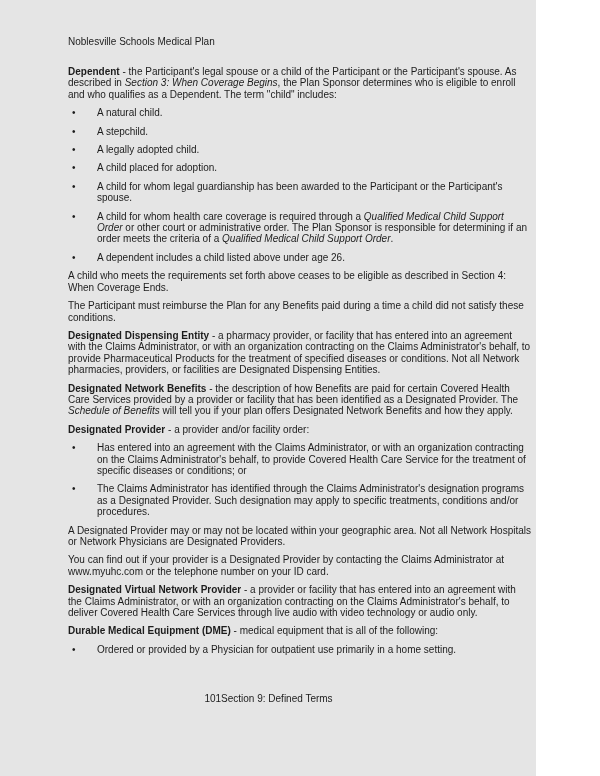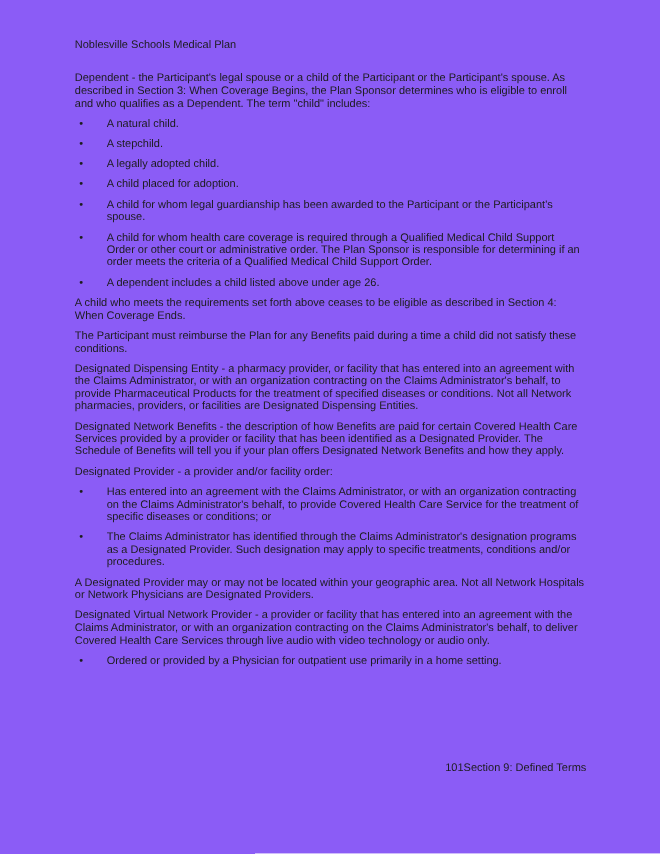--- a/index.html
+++ b/index.html
@@ -1,20 +1,20 @@
 <!DOCTYPE html>
 <html><head>
 <meta charset="utf-8">
 <style>
   html, body { margin: 0; padding: 0; background: #ffffff; }
   .page {
     position: relative;
-    width: 600px;
+    width: 536px;
     height: 776px;
-    background: #8b5cf6;
+    background: #e5e5e5;
     font-family: "Liberation Sans", sans-serif;
     font-size: 10px;
     line-height: 11.4px;
     color: #1c1c1c;
     overflow: hidden;
     box-sizing: border-box;
   }
   .header {
     position: absolute;
     top: 36px;
@@ -32,29 +32,29 @@
   .bullet-item {
     display: flex;
     margin: 0 0 7px 0;
   }
   .bullet-glyph {
     flex: 0 0 29px;
     box-sizing: border-box;
     padding-left: 4px;
   }
   .bullet-text { flex: 1 1 auto; }
-  .bold { font-weight: normal; }
-  .italic { }
+  .bold { font-weight: bold; }
+  .italic { font-style: italic; }
   .footer {
     position: absolute;
     top: 693px;
     left: 68px;
     right: 67px;
     display: flex;
-    justify-content: flex-end;
+    justify-content: center;
   }
 </style>
 </head>
 <body>
 
 <div class="page">
   <div class="header">Noblesville Schools Medical Plan</div>
 
   <div class="content">
       <div class="para"><span class="bold">Dependent</span><span> - the Participant's legal spouse or a child of the Participant or the Participant's spouse. As described in </span><span class="italic">Section 3: When Coverage Begins</span><span>, the Plan Sponsor determines who is eligible to enroll and who qualifies as a Dependent. The term "child" includes:</span></div>
@@ -93,21 +93,23 @@
       <div class="para"><span class="bold">Designated Provider</span><span> - a provider and/or facility order:</span></div>
       <div class="bullet-item">
         <span class="bullet-glyph">•</span>
         <span class="bullet-text"><span>Has entered into an agreement with the Claims Administrator, or with an organization contracting on the Claims Administrator's behalf, to provide Covered Health Care Service for the treatment of specific diseases or conditions; or</span></span>
       </div>
       <div class="bullet-item">
         <span class="bullet-glyph">•</span>
         <span class="bullet-text"><span>The Claims Administrator has identified through the Claims Administrator's designation programs as a Designated Provider. Such designation may apply to specific treatments, conditions and/or procedures.</span></span>
       </div>
       <div class="para"><span>A Designated Provider may or may not be located within your geographic area. Not all Network Hospitals or Network Physicians are Designated Providers.</span></div>
+      <div class="para"><span>You can find out if your provider is a Designated Provider by contacting the Claims Administrator at www.myuhc.com or the telephone number on your ID card.</span></div>
       <div class="para"><span class="bold">Designated Virtual Network Provider</span><span> - a provider or facility that has entered into an agreement with the Claims Administrator, or with an organization contracting on the Claims Administrator's behalf, to deliver Covered Health Care Services through live audio with video technology or audio only.</span></div>
+      <div class="para"><span class="bold">Durable Medical Equipment (DME)</span><span> - medical equipment that is all of the following:</span></div>
       <div class="bullet-item">
         <span class="bullet-glyph">•</span>
         <span class="bullet-text"><span>Ordered or provided by a Physician for outpatient use primarily in a home setting.</span></span>
       </div>
     </div>
 
   <div class="footer">
     <span>101</span>
     <span>Section 9: Defined Terms</span>
   </div>

